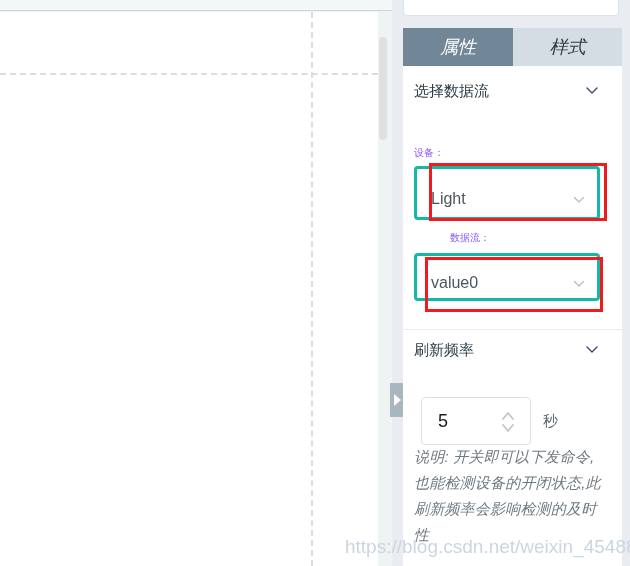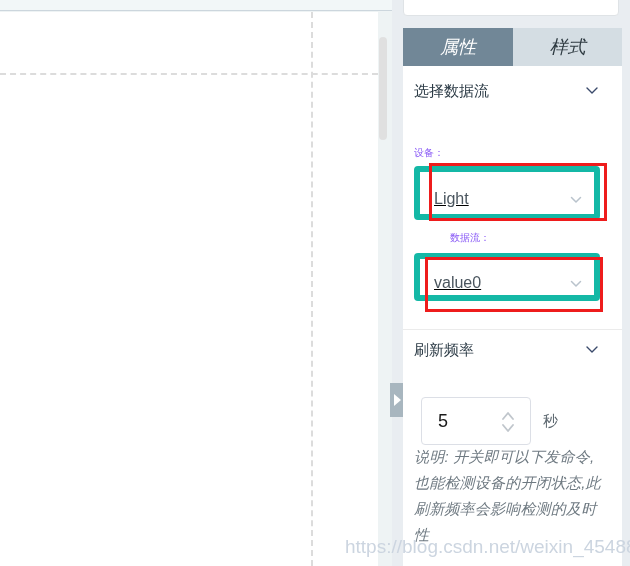--- a/index.html
+++ b/index.html
@@ -180,29 +180,28 @@
 
   .field-label {
     position: absolute;
     font-size: 10px;
     color: #8b5cf6;
   }
 
   .select-box {
     position: absolute;
     background: #ffffff;
-    border: 6px solid #14b8a6;
+    border: 3px solid #14b8a6;
     border-radius: 4px;
     box-sizing: border-box;
     display: flex;
     align-items: center;
     justify-content: space-between;
     padding: 12px 10px 0 14px;
     cursor: pointer;
-    text-decoration: underline;
   }
   .select-box .sel-value {
     font-size: 16px;
     color: #4a555e;
   }
 
   .red-box {
     position: absolute;
     border: 3px solid #ee1c1c;
     box-sizing: border-box;

